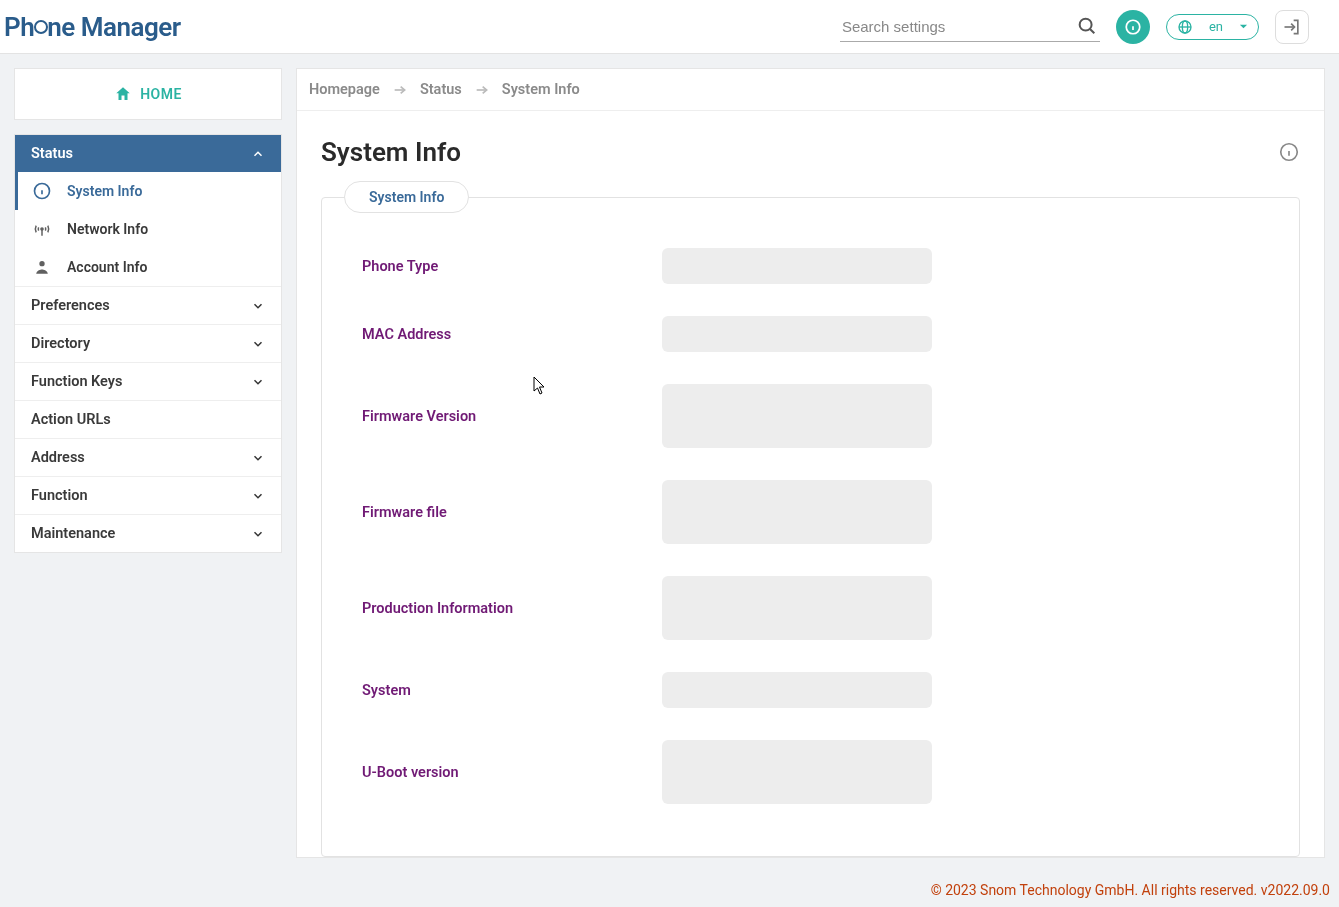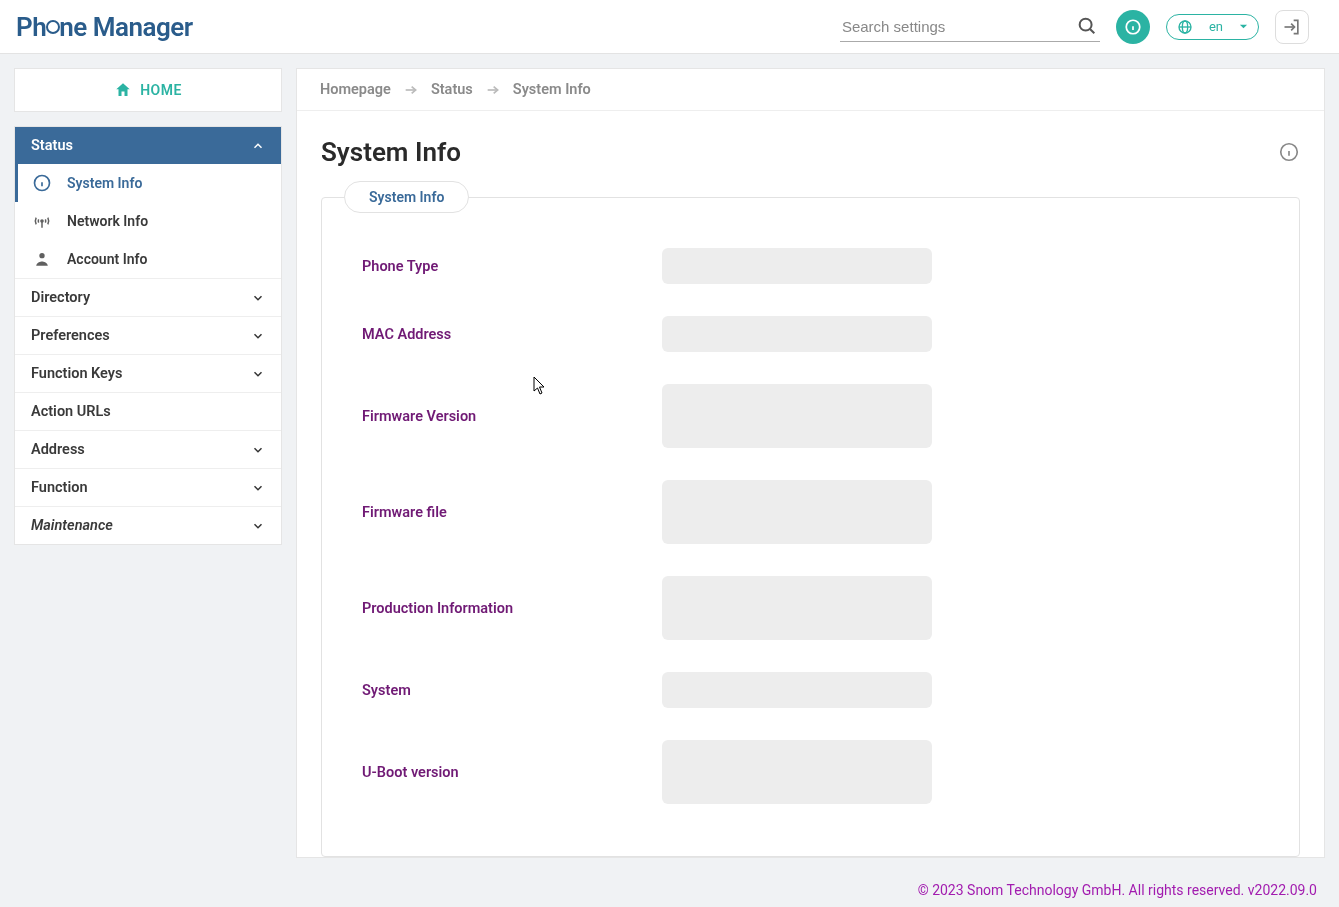--- a/index.html
+++ b/index.html
@@ -8,21 +8,21 @@
     background: #f0f2f4;
     color: #333;
     font-size: 14px;
   }
   
   .header {
     display: flex;
     align-items: center;
     justify-content: space-between;
     background: #fff;
-    padding: 8px 30px 8px 16px;
+    padding: 8px 30px 8px 4px;
     border-bottom: 1px solid #e3e3e3;
     height: 54px;
   }
   .logo {
     font-size: 26px;
     font-weight: 600;
     color: #2a5c8b;
     letter-spacing: -0.5px;
   }
   .logo .o-special {
@@ -90,21 +90,21 @@
     padding: 14px;
     gap: 14px;
   }
   .sidebar {
     width: 268px;
     flex-shrink: 0;
   }
   .home-btn {
     background: #fff;
     border: 1px solid #e5e5e5;
-    height: 44px;
+    height: 52px;
     display: flex;
     align-items: center;
     justify-content: center;
     gap: 8px;
     color: #2bb3a3;
     font-weight: 600;
     letter-spacing: 0.5px;
     cursor: pointer;
     margin-bottom: 14px;
   }
@@ -162,21 +162,21 @@
     background: #fff;
     border: 1px solid #e5e5e5;
     min-height: 790px;
     display:flex;
     flex-direction: column;
   }
   .breadcrumb {
     display: flex;
     align-items: center;
     gap: 12px;
-    padding: 12px 23px;
+    padding: 12px 12px;
     color: #8a8a8a;
     border-bottom: 1px solid #eee;
     font-weight: 600;
     font-size: 14.5px;
   }
   .breadcrumb .bc-arrow { color: #bbb; }
   .content-pad {
     padding: 26px 24px 0 24px;
     flex:1;
   }
@@ -227,22 +227,22 @@
   .field-value {
     background: #ededed;
     border-radius: 6px;
     min-height: 36px;
     width: 270px;
   }
   .field-value.tall { min-height: 64px; }
   
   .footer {
     text-align: right;
-    padding: 10px 22px 10px 0;
-    color: #a21caf;
+    padding: 10px 9px 10px 0;
+    color: #c2410c;
     font-size: 14px;
   }
   svg { display: block; }
   .cursor {
     position: fixed;
     left: 533px;
     top: 376px;
     pointer-events: none;
   }
 </style>
@@ -346,36 +346,36 @@
             <svg width="20" height="20" viewBox="0 0 24 24" fill="currentColor">
                 <circle cx="12" cy="8" r="3.2"></circle>
                 <path d="M5 20c1-4 5-5 7-5s6 1 7 5z"></path>
               </svg>
           </span>
           <span>Account Info</span>
         </div>
       </div>
 
       <div class="nav-section">
+        <span>Preferences</span>
+        <span class="chevron">
+            <svg width="14" height="14" viewBox="0 0 24 24" fill="none" stroke="currentColor" stroke-width="2.5">
+              <path d="M6 9l6 6 6-6"></path>
+            </svg>
+          </span>
+      </div>
+      <div class="nav-section">
         <span>Directory</span>
         <span class="chevron">
             <svg width="14" height="14" viewBox="0 0 24 24" fill="none" stroke="currentColor" stroke-width="2.5">
               <path d="M6 9l6 6 6-6"></path>
             </svg>
           </span>
       </div>
       <div class="nav-section">
-        <span>Preferences</span>
-        <span class="chevron">
-            <svg width="14" height="14" viewBox="0 0 24 24" fill="none" stroke="currentColor" stroke-width="2.5">
-              <path d="M6 9l6 6 6-6"></path>
-            </svg>
-          </span>
-      </div>
-      <div class="nav-section">
         <span>Function Keys</span>
         <span class="chevron">
             <svg width="14" height="14" viewBox="0 0 24 24" fill="none" stroke="currentColor" stroke-width="2.5">
               <path d="M6 9l6 6 6-6"></path>
             </svg>
           </span>
       </div>
       <div class="nav-section">
         <span>Action URLs</span>
       </div>
@@ -388,21 +388,21 @@
           </span>
       </div>
       <div class="nav-section">
         <span>Function</span>
         <span class="chevron">
             <svg width="14" height="14" viewBox="0 0 24 24" fill="none" stroke="currentColor" stroke-width="2.5">
               <path d="M6 9l6 6 6-6"></path>
             </svg>
           </span>
       </div>
-      <div class="nav-section" style="border-bottom:none;font-style:italic;">
+      <div class="nav-section" style="border-bottom:none;">
         <span>Maintenance</span>
         <span class="chevron">
             <svg width="14" height="14" viewBox="0 0 24 24" fill="none" stroke="currentColor" stroke-width="2.5">
               <path d="M6 9l6 6 6-6"></path>
             </svg>
           </span>
       </div>
     </div>
   </div>
 

